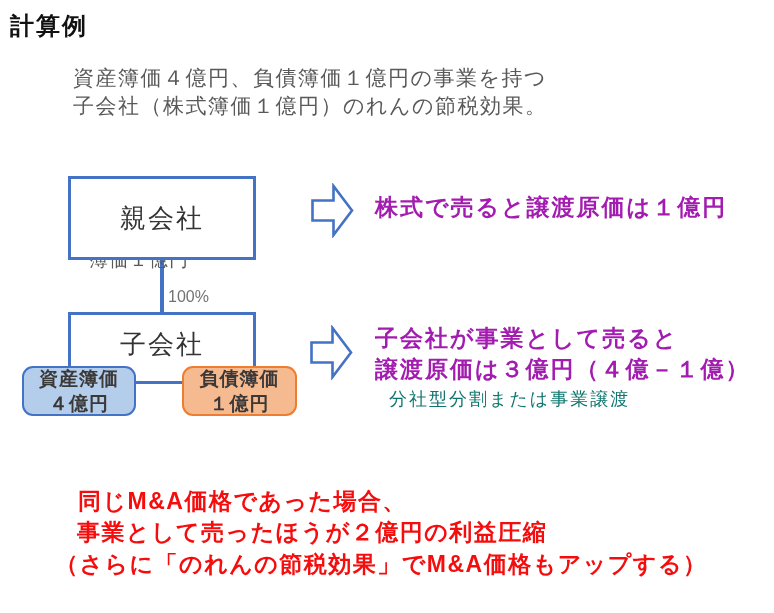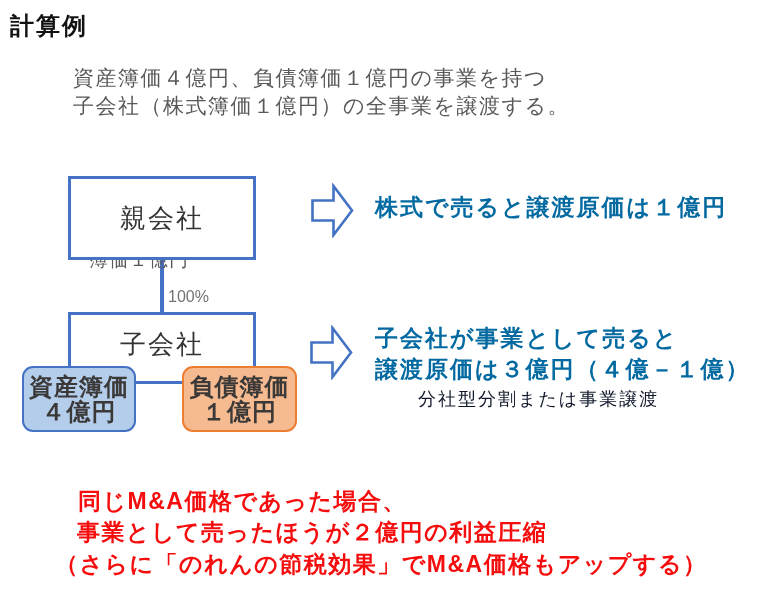--- a/index.html
+++ b/index.html
@@ -45,70 +45,70 @@
     left:160px;top:239px;width:4px;height:74px;
     background:#4472C4;z-index:0;
   }
   .edge-label{color:#595959;white-space:nowrap;}
   .edge-label.book{left:57px;top:247px;font-size:19px;letter-spacing:1px;margin-left:32px;}
   .edge-label.pct{left:168px;top:288px;font-size:16px;color:#737373;}
 
   
   .pill{
     box-sizing:border-box;
-    width:114px;height:66px;border-radius:11px;
+    width:114px;height:50px;border-radius:11px;
     display:flex;flex-direction:column;align-items:center;justify-content:center;
-    font-size:24px;font-weight:bold;color:#3B3838;
+    font-size:19px;font-weight:bold;color:#3B3838;
     line-height:25px;letter-spacing:1px;text-align:center;
     z-index:2;
   }
   .pill.asset{
     left:22px;top:366px;
     background:#B3CDEA;border:2px solid #4472C4;
   }
   .pill.liability{
     left:182px;top:366px;width:115px;
     background:#F5BA90;border:2px solid #ED7D31;
   }
 
   
   .arrow1{left:311px;top:183px;}
   .arrow2{left:310px;top:325px;}
 
   
   .headline{
-    font-size:23px;font-weight:bold;color:#0369a1;
+    font-size:23px;font-weight:bold;color:#a21caf;
     letter-spacing:2px;line-height:31px;white-space:nowrap;
   }
   .headline.stock{left:375px;top:192px;}
   .headline.business{left:375px;top:323px;}
   .note{
     left:389px;top:387px;
-    font-size:18px;color:#0f172a;letter-spacing:2px;white-space:nowrap;margin-left:29px;
+    font-size:18px;color:#0f766e;letter-spacing:2px;white-space:nowrap;
   }
 
   
   .red{
     font-size:23px;font-weight:bold;color:#F50D0D;
     letter-spacing:1.5px;white-space:nowrap;
   }
   .red.l1{left:78px;top:486px;}
   .red.l2{left:77px;top:517px;}
   .red.l3{left:55px;top:549px;}
 </style>
 </head>
 <body>
 
 <div class="slide">
 
   <h1 class="abs title">計算例</h1>
 
   <div class="abs intro">
     <div>資産簿価４億円、負債簿価１億円の事業を持つ</div>
-    <div>子会社（株式簿価１億円）の全事業を譲渡する。</div>
+    <div>子会社（株式簿価１億円）のれんの節税効果。</div>
   </div>
 
   <div class="abs vline"></div>
 
   <div class="abs company-box parent-box">
     <span>親会社</span>
   </div>
 
   <div class="abs edge-label book">簿価１億円</div>
   <div class="abs edge-label pct">100%</div>

